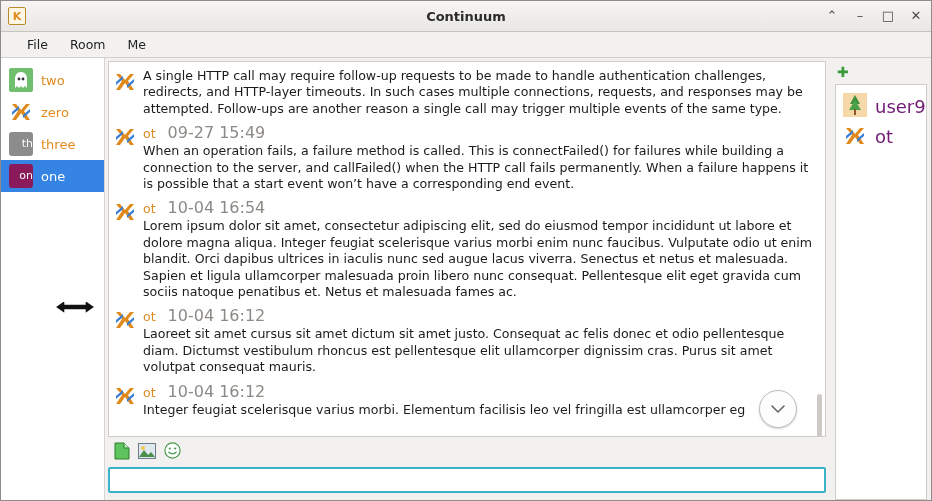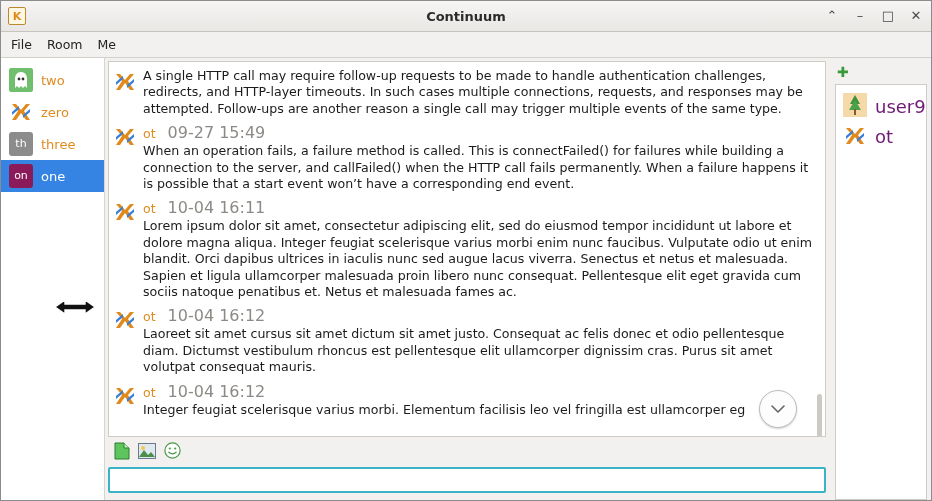--- a/index.html
+++ b/index.html
@@ -72,22 +72,22 @@
     text-align: center;
     color: #4a4a4a;
   }
   
   .menubar {
     height: 25px;
     background: #f2f1f0;
     border-bottom: 1px solid #d3d0cc;
     display: flex;
     align-items: center;
-    padding-left: 8px;
-    gap: 11px;
+    padding-left: 24px;
+    gap: 18px;
     flex: 0 0 auto;
   }
   .menu-item {
     font-size: 12.5px;
     color: #232323;
     padding: 2px 2px;
   }
   
   .body {
     flex: 1 1 auto;
@@ -115,21 +115,21 @@
     background: #3584e4;
   }
   .room.selected .room-name { color: #ffffff; }
   .room-av {
     width: 24px;
     height: 24px;
     border-radius: 3px;
     flex: 0 0 24px;
     font-size: 11px;
     line-height: 24px;
-    text-align: center;
+    text-align: right;
     color: #ffffff;
     overflow: hidden;
     position: relative;
   }
   .room-name {
     font-size: 13px;
     color: #e08a1e;
   }
   .room.selected .room-av { background: #8b1a5a; }
   
@@ -397,21 +397,21 @@
           <div class="msg-avatar">
             <svg class="k-logo" width="24" height="24" viewBox="0 0 24 24">
               <path d="M3 4 L9 11 L3 20 L7 20 L12 13 L17 20 L21 20 L15 11 L21 4 L17 4 L12 10 L7 4 Z" fill="#e08a1e"></path>
               <path d="M3 12 L10 6 L10 9 L3 15 Z" fill="#3a7fd5"></path>
               <path d="M14 15 L21 9 L21 12 L14 18 Z" fill="#3a7fd5"></path>
             </svg>
           </div>
           <div class="msg-body">
             <div class="msg-head">
               <div class="msg-user">ot</div>
-              <div class="msg-time">10-04 16:11</div>
+              <div class="msg-time">10-04 16:54</div>
             </div>
             <div class="msg-text">Lorem ipsum dolor sit amet, consectetur adipiscing elit, sed do eiusmod tempor incididunt ut labore et dolore magna aliqua. Integer feugiat scelerisque varius morbi enim nunc faucibus. Vulputate odio ut enim blandit. Orci dapibus ultrices in iaculis nunc sed augue lacus viverra. Senectus et netus et malesuada. Sapien et ligula ullamcorper malesuada proin libero nunc consequat. Pellentesque elit eget gravida cum sociis natoque penatibus et. Netus et malesuada fames ac.</div>
           </div>
         </div>
 
         <div class="msg">
           <div class="msg-avatar">
             <svg class="k-logo" width="24" height="24" viewBox="0 0 24 24">
               <path d="M3 4 L9 11 L3 20 L7 20 L12 13 L17 20 L21 20 L15 11 L21 4 L17 4 L12 10 L7 4 Z" fill="#e08a1e"></path>
               <path d="M3 12 L10 6 L10 9 L3 15 Z" fill="#3a7fd5"></path>

